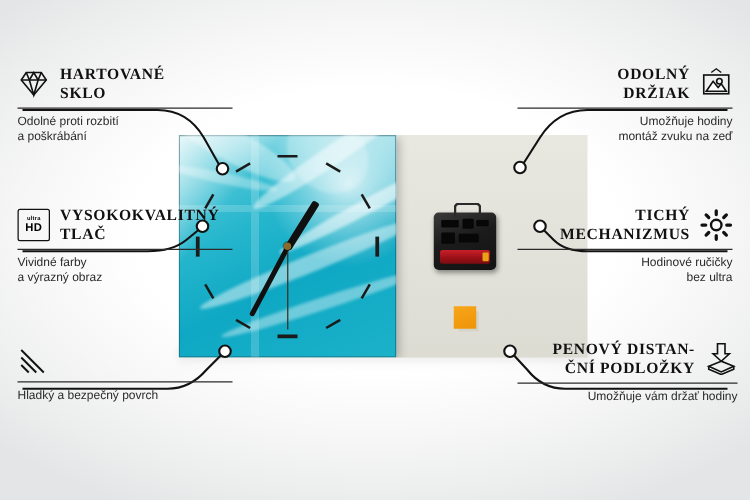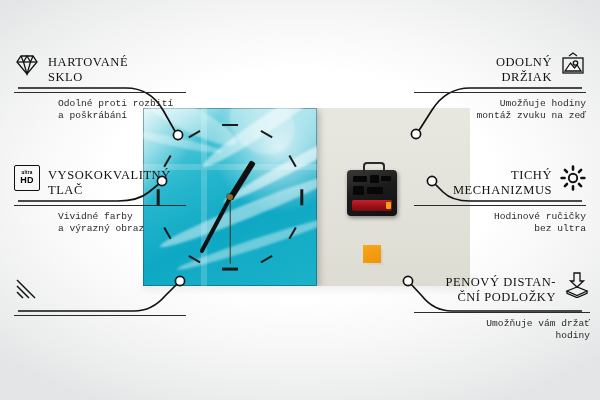--- a/index.html
+++ b/index.html
@@ -65,31 +65,31 @@
   .foam{
     position:absolute;left:220px;top:137px;width:18px;height:18px;
     background:linear-gradient(160deg,#f7a61b 0%,#ef9307 100%);
     box-shadow:3px 3px 0 -1px rgba(210,210,200,.9);
   }
   
   .feat{position:absolute;width:172px;}
   .feat .head{display:flex;align-items:center;gap:8px;}
   .feat.right .head{justify-content:flex-end;}
   .title{
-    font-family:"Liberation Serif", serif;font-weight:400;
+    font-family:"Liberation Serif", serif;font-weight:700;
     font-size:12.5px;letter-spacing:.55px;line-height:15px;color:#111;
     text-transform:uppercase;
   }
   .feat.right .title{text-align:right;}
   .rule{height:1px;background:#2b2b2b;margin:4px 0 5px 0;width:100%;}
   .desc{
-    font-family:Liberation Mono, monospace;font-size:9.6px;line-height:12px;color:#2a2a2a;margin-left:44px;
+    font-family:Liberation Sans, sans-serif;font-size:9.6px;line-height:12px;color:#2a2a2a;
   }
   .feat.right .desc{text-align:right;}
-  .icon{width:26px;height:36px;flex:0 0 26px;display:block;}
+  .icon{width:26px;height:26px;flex:0 0 26px;display:block;}
   .icon svg{display:block;width:26px;height:26px;}
   .hdbox{
     width:24px;height:24px;border:1.6px solid #111;border-radius:2px;
     display:flex;flex-direction:column;align-items:center;justify-content:center;line-height:1;
     font-family:"Liberation Sans", sans-serif;
   }
   .hdbox .u{font-size:4.6px;font-weight:700;letter-spacing:.2px;margin-bottom:1px;}
   .hdbox .h{font-size:9px;font-weight:700;letter-spacing:.3px;}
   
   #f-glass {left:14px; top:52px;}
@@ -224,20 +224,23 @@
         <svg viewBox="0 0 26 26">
             <g stroke="#111" stroke-width="1.5" fill="none">
           <path d="M3 5 L21 23"></path>
               <path d="M3 11 L15 23"></path>
               <path d="M3 17 L9 23"></path>
         </g>
           </svg>
       </span>
     </div>
     <div class="rule"></div>
+    <div class="desc">
+      <span>Hladký a bezpečný povrch</span>
+    </div>
   </div>
 
   <div class="feat right" id="f-holder">
     <div class="head">
       <span class="title">
         <span>ODOLNÝ</span><br>
         <span>DRŽIAK</span>
       </span>
       <span class="icon">
         <svg viewBox="0 0 26 26">

